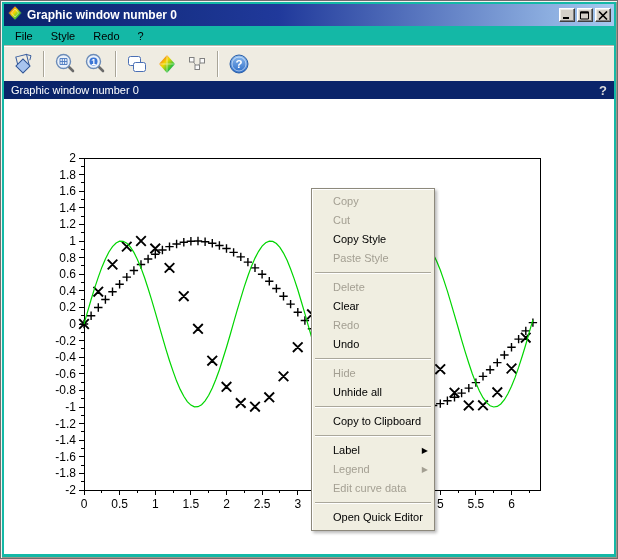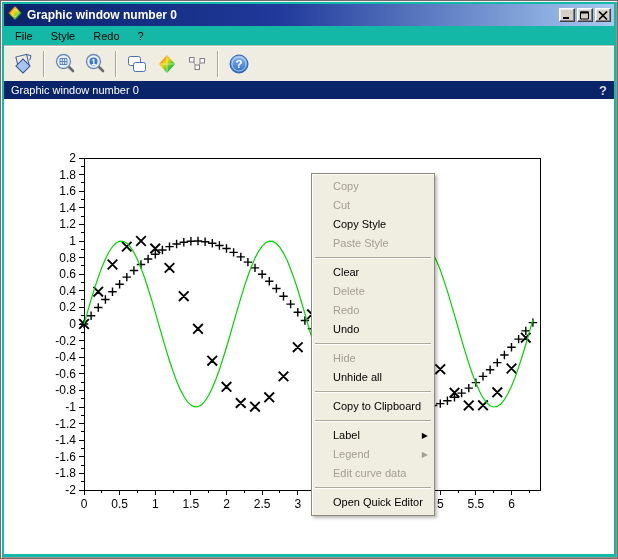--- a/index.html
+++ b/index.html
@@ -27,21 +27,21 @@
   .tb-btn { width:30px; height:28px; display:flex; align-items:center; justify-content:center; }
   .tb-sep { width:2px; height:26px; border-left:1px solid #A9A598; border-right:1px solid #FFFFFF; margin:0 5px; }
   
   .infobar { height:18px; background:#0A246A; color:#FFFFFF; display:flex; align-items:center;
              padding:0 7px; font-size:11px; }
   .infobar .help-q { margin-left:auto; color:#DCDCDC; font-weight:bold; font-size:13px; }
   
   .canvas { position:relative; height:455px; background:#FFFFFF; }
   .canvas svg text { font-family:"Liberation Sans","DejaVu Sans",sans-serif; font-size:12px; fill:#000; }
   
-  .cmenu { position:absolute; left:310px; top:172px; width:124px; background:#F0EEE1;
+  .cmenu { position:absolute; left:310px; top:187px; width:124px; background:#F0EEE1;
            border:1px solid #8D897C; padding:3px 0; font-size:11px; z-index:10;
            box-shadow: inset 1px 1px 0 #FFFFFF, 2px 2px 3px rgba(0,0,0,0.28); }
   .cmenu-item { height:19px; line-height:19px; padding-left:21px; padding-right:14px;
                 color:#000; position:relative; white-space:nowrap; }
   .cmenu-item.disabled { color:#A39F92; }
   .cmenu-sep { border-top:1px solid #AAA79B; border-bottom:1px solid #FFFFFF; margin:4px 3px; }
   .cmenu-arrow { position:absolute; right:6px; top:0; font-size:8px; line-height:19px; }
 </style>
 </head>
 <body>
@@ -282,22 +282,22 @@
         </g>
       </svg>
   </div>
 
   <div class="cmenu" id="cmenu">
       <div class="cmenu-item disabled">Copy</div>
       <div class="cmenu-item disabled">Cut</div>
       <div class="cmenu-item">Copy Style</div>
       <div class="cmenu-item disabled">Paste Style</div>
       <div class="cmenu-sep"></div>
+      <div class="cmenu-item disabled">Delete</div>
       <div class="cmenu-item">Clear</div>
-      <div class="cmenu-item disabled">Delete</div>
       <div class="cmenu-item disabled">Redo</div>
       <div class="cmenu-item">Undo</div>
       <div class="cmenu-sep"></div>
       <div class="cmenu-item disabled">Hide</div>
       <div class="cmenu-item">Unhide all</div>
       <div class="cmenu-sep"></div>
       <div class="cmenu-item">Copy to Clipboard</div>
       <div class="cmenu-sep"></div>
       <div class="cmenu-item"><span>Label</span><span class="cmenu-arrow">▶</span></div>
       <div class="cmenu-item disabled"><span>Legend</span><span class="cmenu-arrow">▶</span></div>

